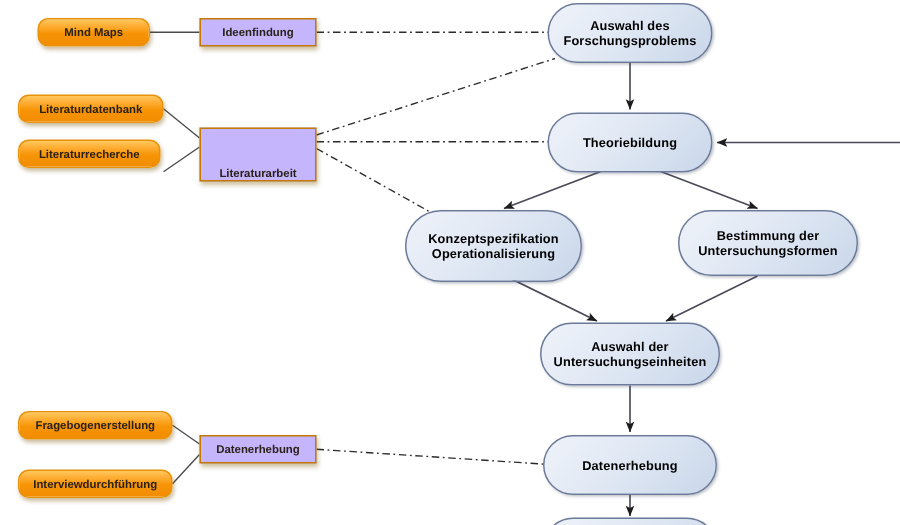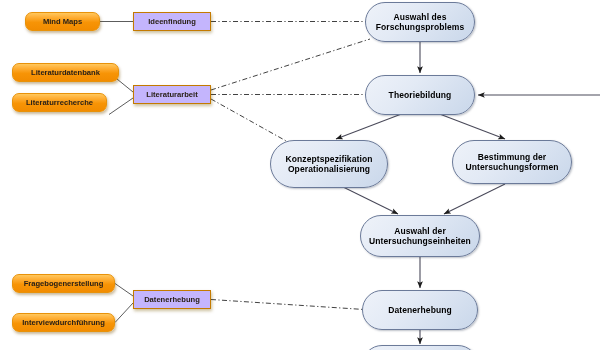--- a/index.html
+++ b/index.html
@@ -143,33 +143,33 @@
   </div>
 
   <div class="node blue" style="left:362px; top:345px; width:116px; height:40px;">
     <span class="lbl"></span>
   </div>
 
   <div class="node yellow" style="left:133px; top:12px; width:78px; height:19px;">
     <span class="lbl">Ideenfindung</span>
   </div>
 
-  <div class="node yellow" style="left:133px; top:85px; width:78px; height:19px;">
+  <div class="node yellow" style="left:133px; top:85px; width:78px; height:36px;align-items:flex-end;">
     <span class="lbl">Literaturarbeit</span>
   </div>
 
   <div class="node yellow" style="left:133px; top:290px; width:78px; height:19px;">
     <span class="lbl">Datenerhebung</span>
   </div>
 
   <div class="node orange" style="left:25px; top:12px; width:75px; height:19px;justify-content:center;">
     <span class="lbl">Mind Maps</span>
   </div>
 
-  <div class="node orange" style="left:12px; top:63px; width:107px; height:19px;">
+  <div class="node orange" style="left:12px; top:63px; width:97px; height:19px;">
     <span class="lbl">Literaturdatenbank</span>
   </div>
 
   <div class="node orange" style="left:12px; top:93px; width:95px; height:19px;">
     <span class="lbl">Literaturrecherche</span>
   </div>
 
   <div class="node orange" style="left:12px; top:274px; width:103px; height:19px;">
     <span class="lbl">Fragebogenerstellung</span>
   </div>

